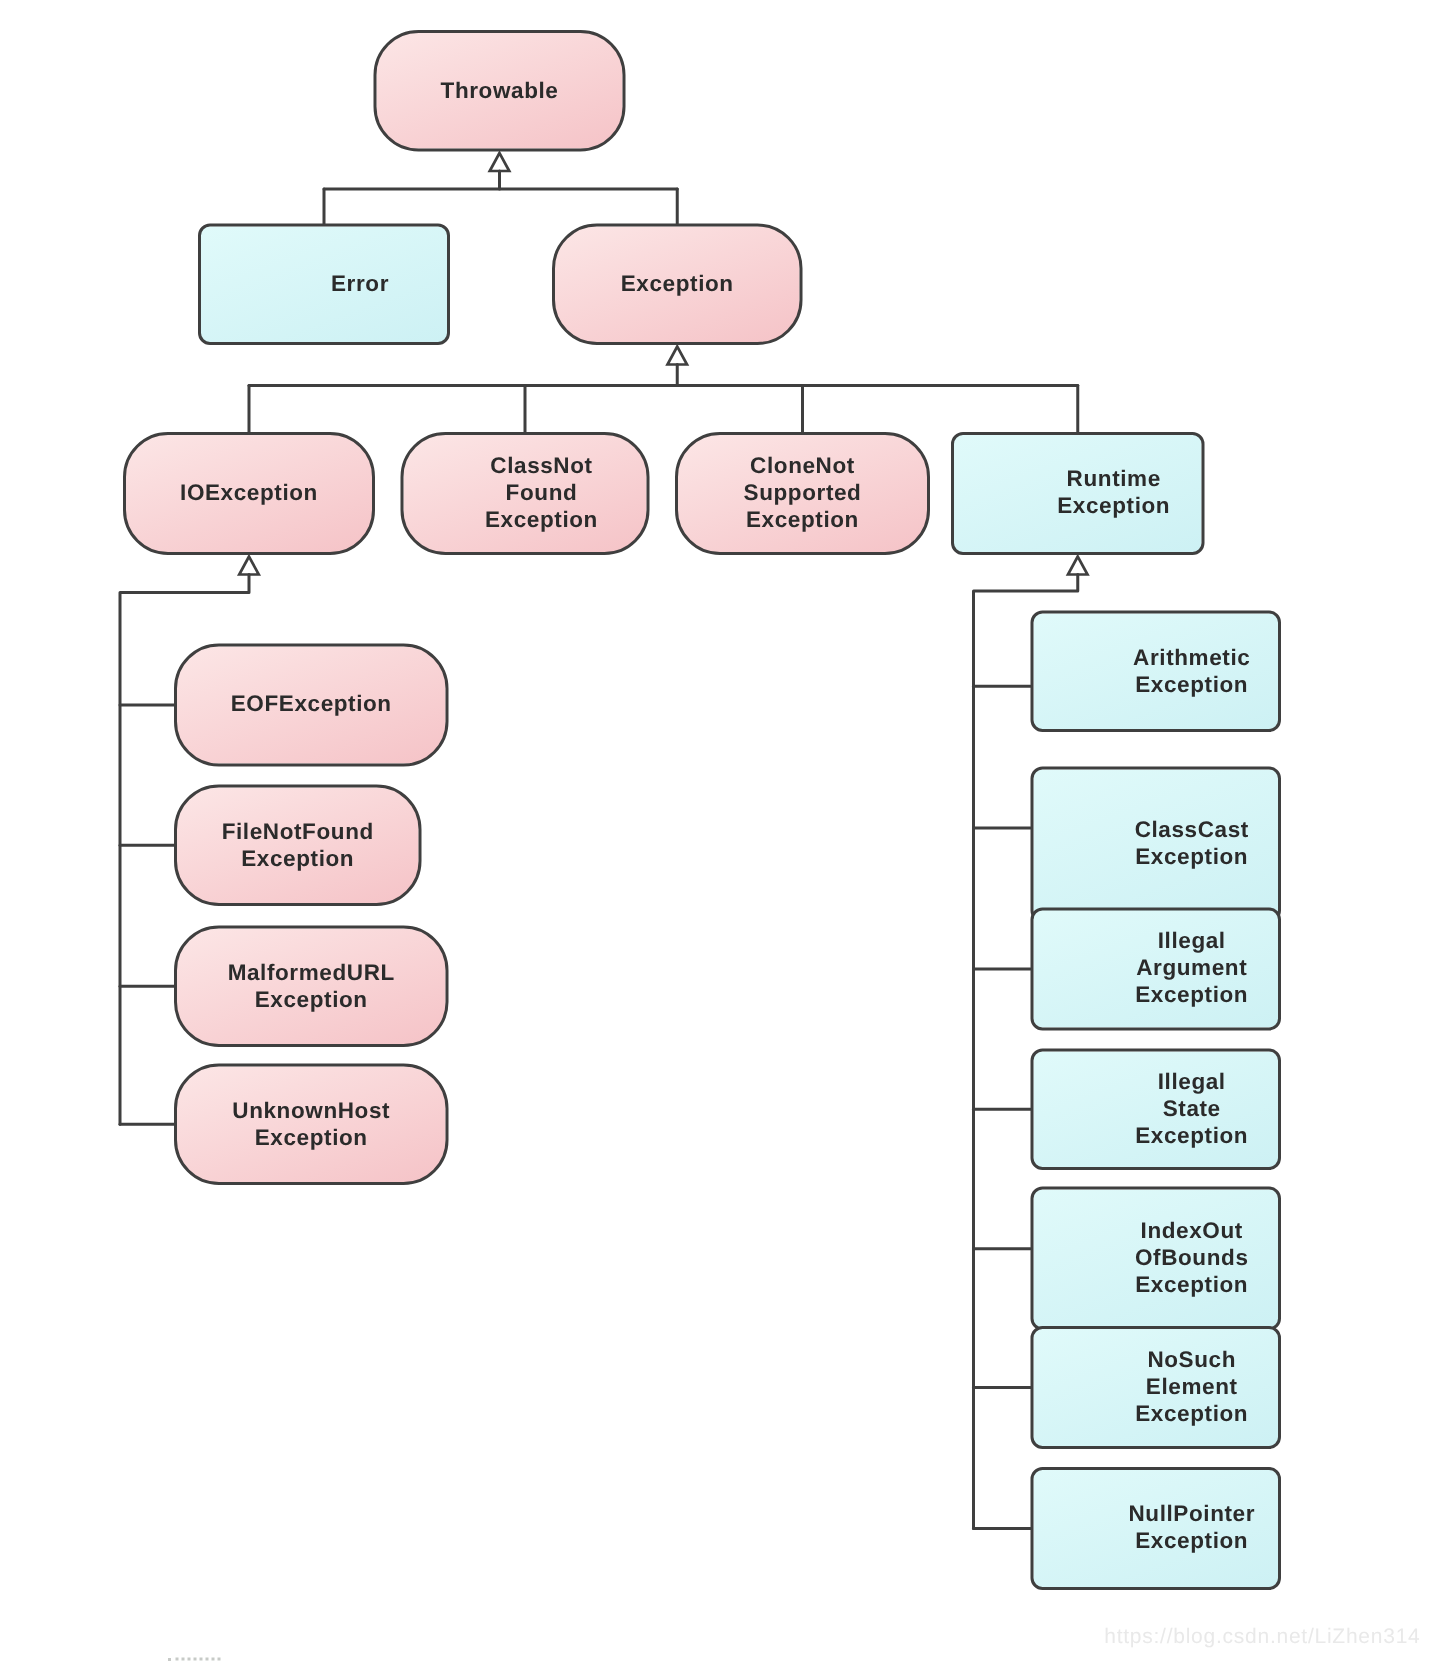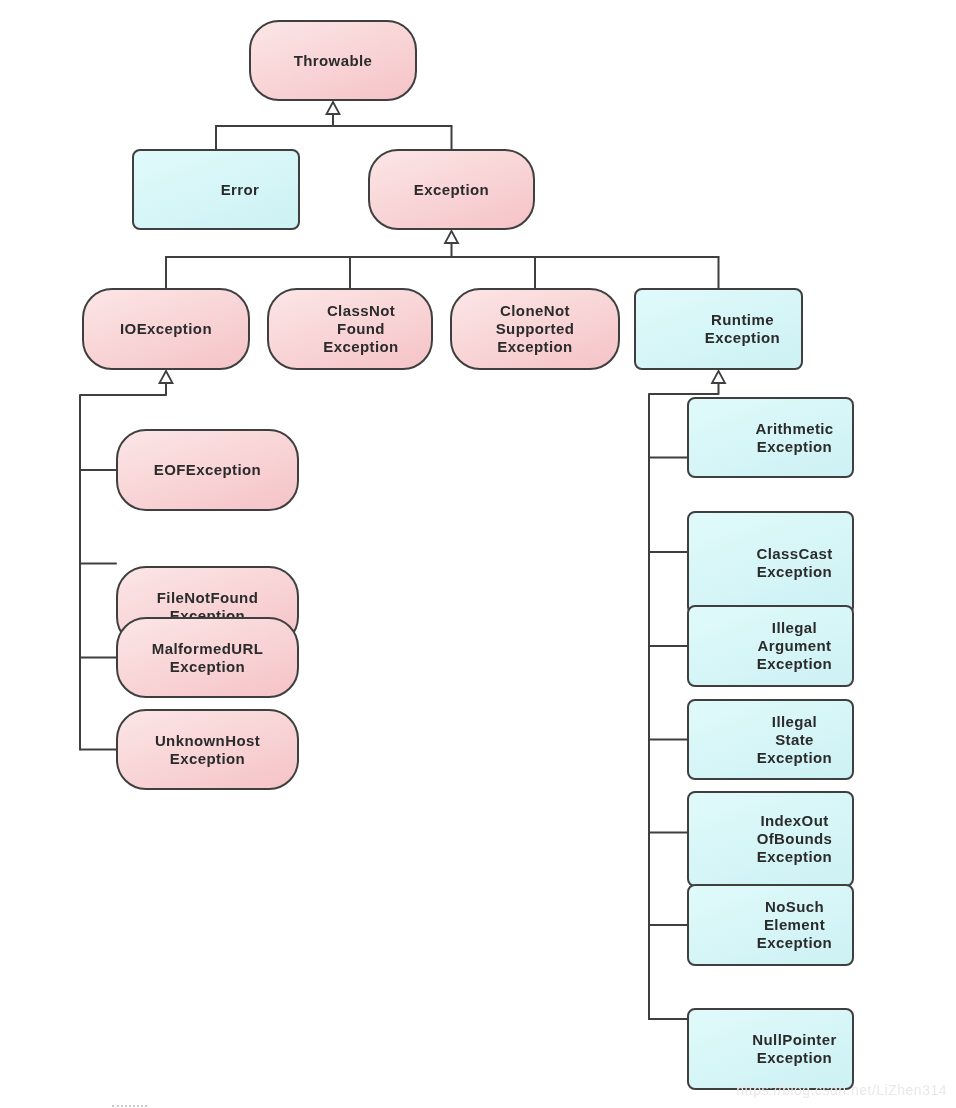--- a/index.html
+++ b/index.html
@@ -153,39 +153,39 @@
         <div>
           <div>Runtime</div>
           <div>Exception</div>
         </div>
       </div>
       <div class="node pink" style="left: 116px; top: 429px; width: 183px; height: 82px;">
         <div>
           <div>EOFException</div>
         </div>
       </div>
-      <div class="node pink" style="left: 116px; top: 523px; width: 183px; height: 81px; margin-top: 43px;">
+      <div class="node pink" style="left: 116px; top: 523px; width: 165px; height: 81px;">
         <div>
           <div>FileNotFound</div>
           <div>Exception</div>
         </div>
       </div>
       <div class="node pink" style="left: 116px; top: 617px; width: 183px; height: 81px;">
         <div>
           <div>MalformedURL</div>
           <div>Exception</div>
         </div>
       </div>
       <div class="node pink" style="left: 116px; top: 709px; width: 183px; height: 81px;">
         <div>
           <div>UnknownHost</div>
           <div>Exception</div>
         </div>
       </div>
-      <div class="node cyan" style="left: 687px; top: 397px; width: 167px; height: 81px;">
+      <div class="node cyan" style="left: 687px; top: 407px; width: 167px; height: 81px;">
         <div>
           <div>Arithmetic</div>
           <div>Exception</div>
         </div>
       </div>
       <div class="node cyan" style="left: 687px; top: 511px; width: 167px; height: 104px;">
         <div>
           <div>ClassCast</div>
           <div>Exception</div>
         </div>
@@ -211,21 +211,21 @@
           <div>Exception</div>
         </div>
       </div>
       <div class="node cyan" style="left: 687px; top: 884px; width: 167px; height: 82px;">
         <div>
           <div>NoSuch</div>
           <div>Element</div>
           <div>Exception</div>
         </div>
       </div>
-      <div class="node cyan" style="left: 687px; top: 1008px; width: 167px; height: 82px;">
+      <div class="node cyan" style="left: 687px; top: 978px; width: 167px; height: 82px;">
         <div>
           <div>NullPointer</div>
           <div>Exception</div>
         </div>
       </div>
     </div>
   <div class="bottom-artifact"></div>
   <div class="watermark">https://blog.csdn.net/LiZhen314</div>
 </div>
 

